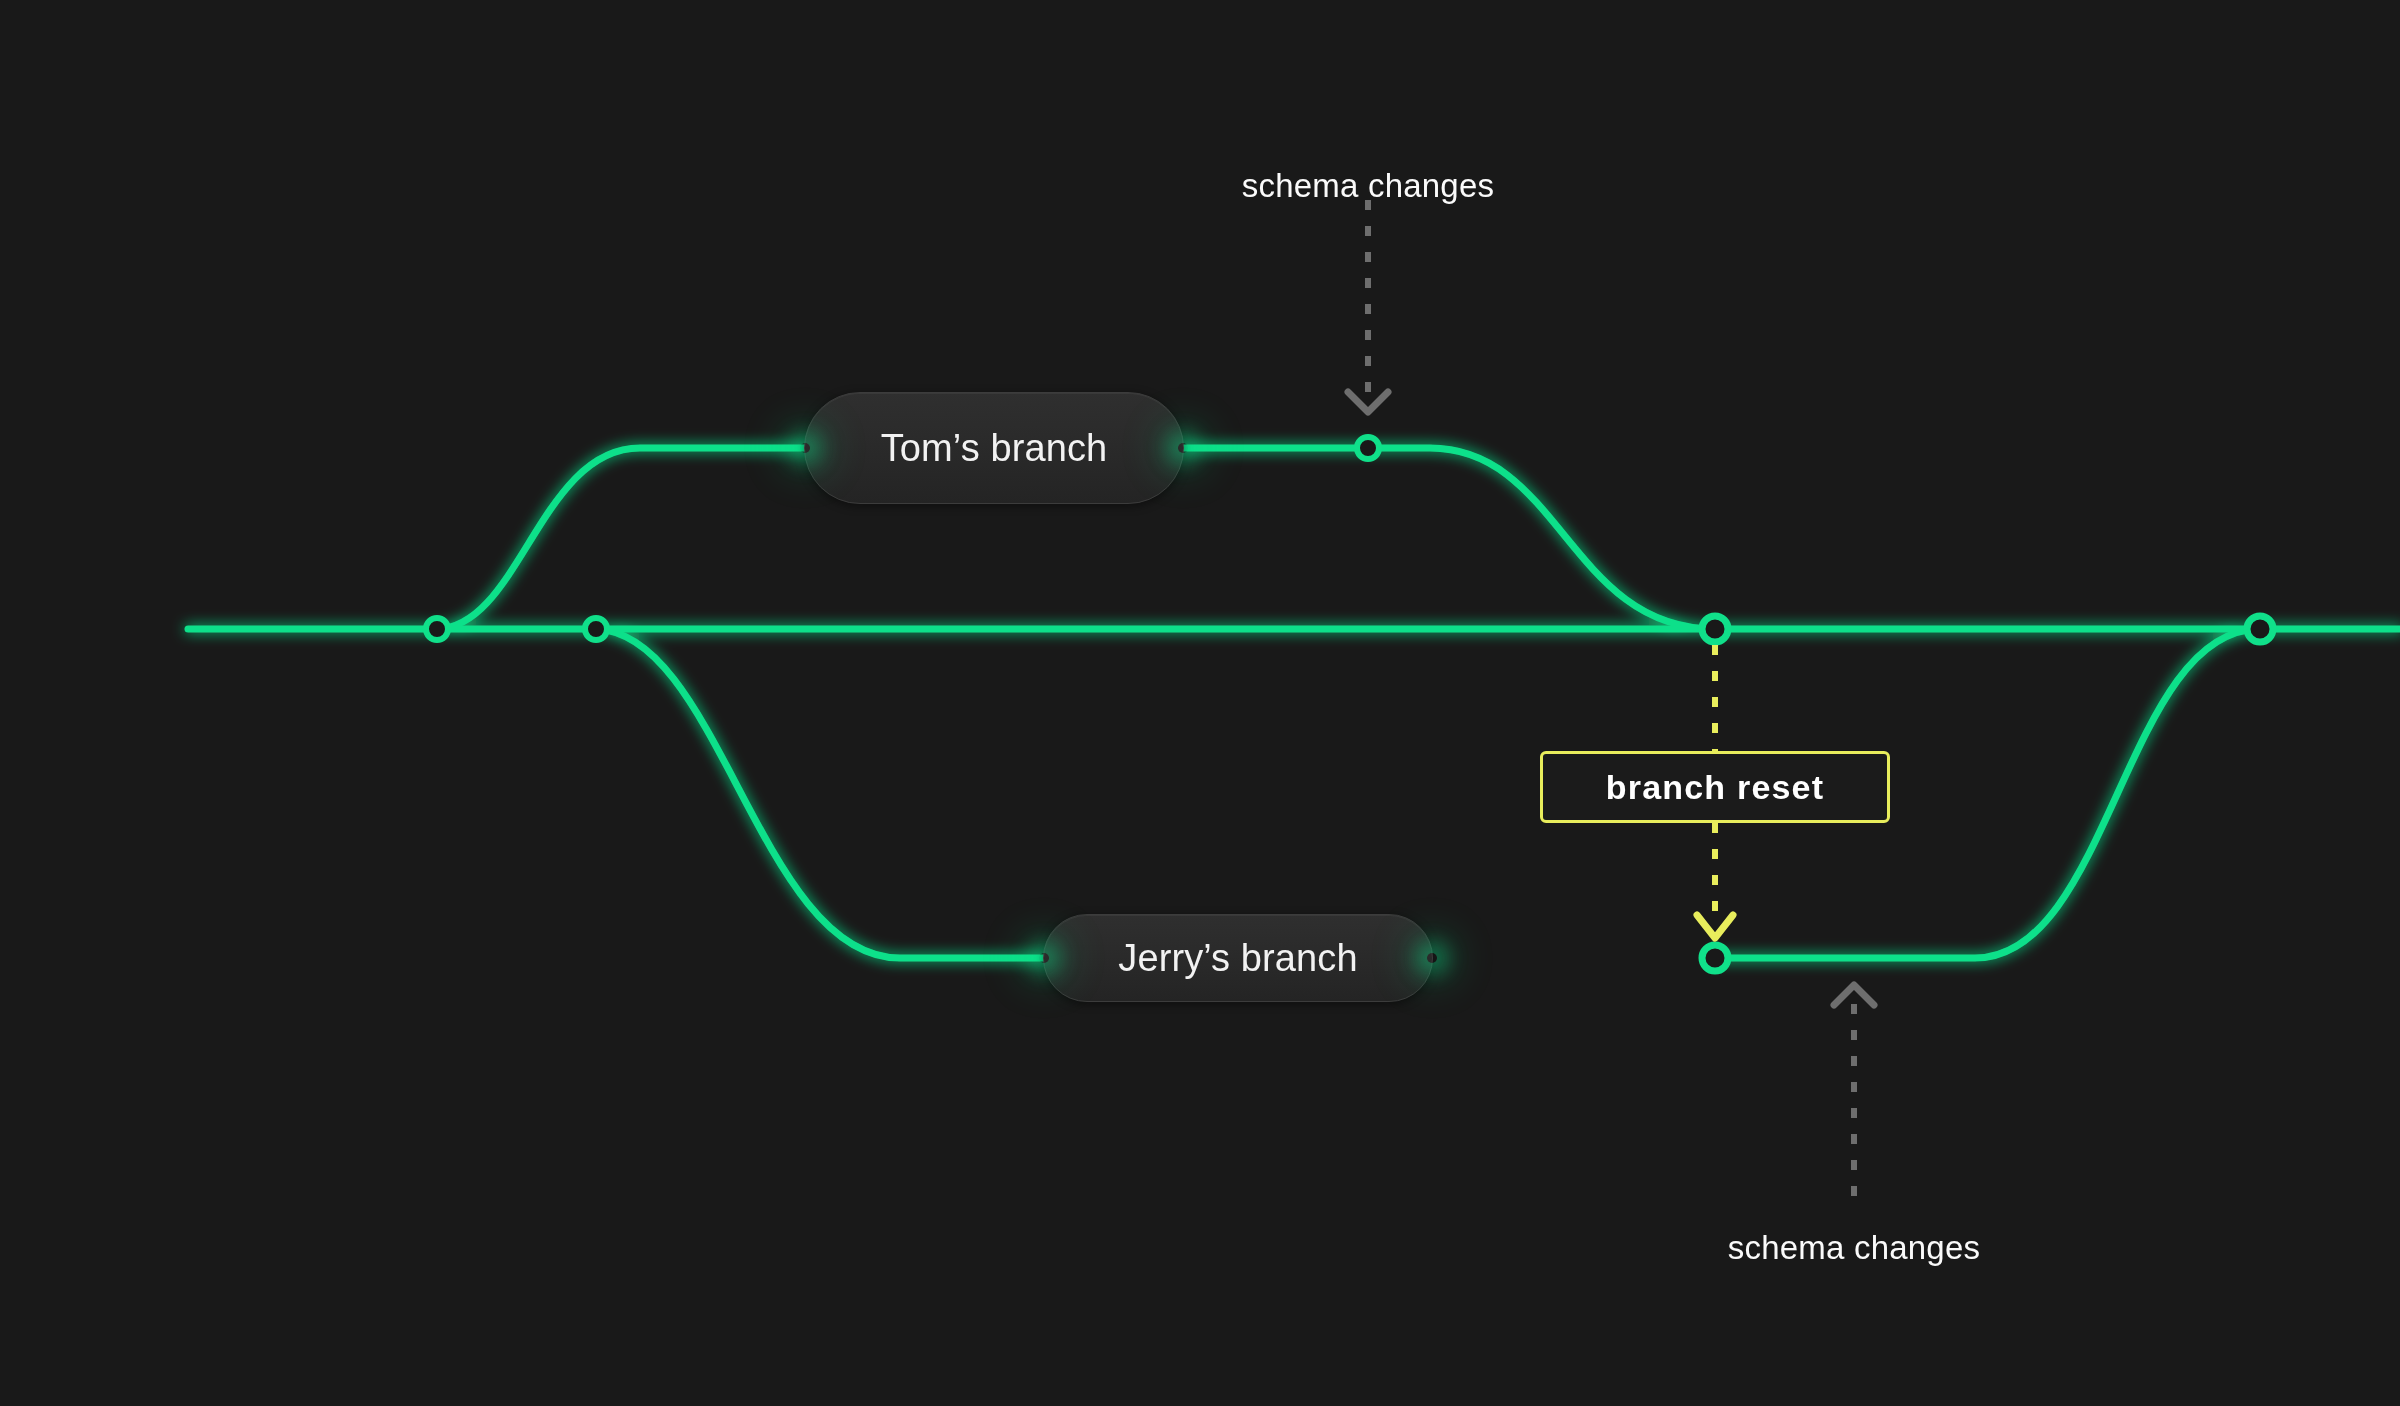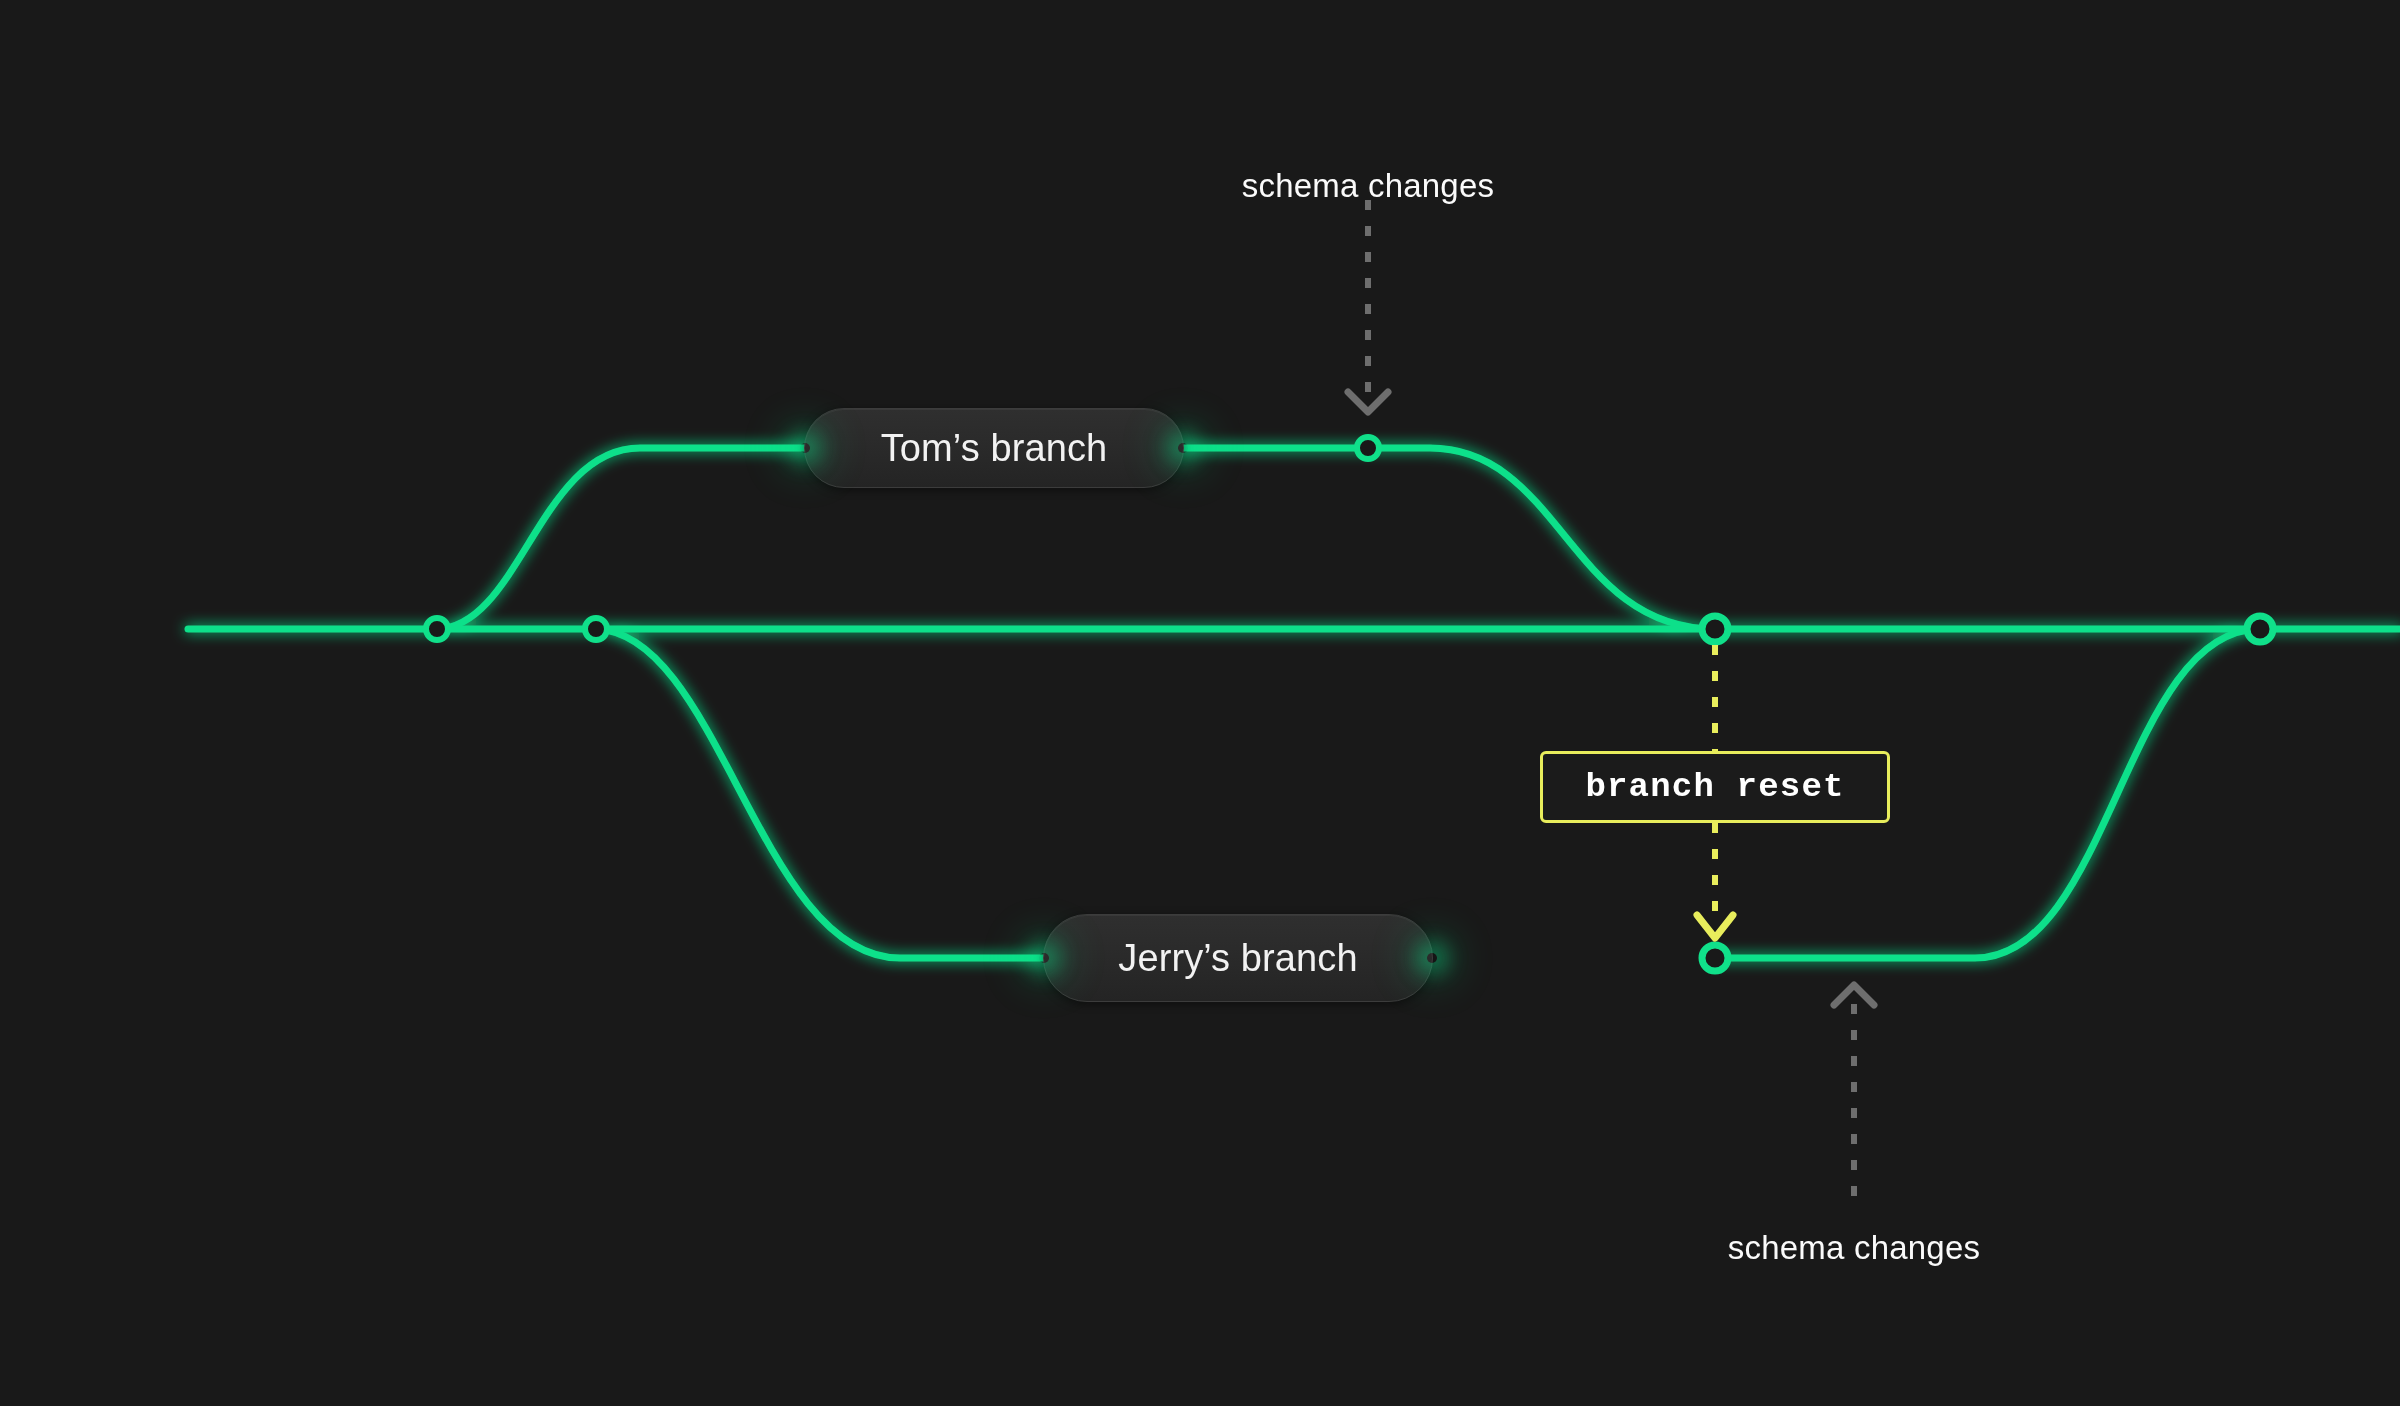--- a/index.html
+++ b/index.html
@@ -93,21 +93,21 @@
   .reset-box {
     position: absolute;
     display: flex;
     align-items: center;
     justify-content: center;
     box-sizing: border-box;
     background: #1b1b1b;
     border: 3px solid #e8ed5c;
     border-radius: 6px;
     color: #ffffff;
-    font-family: Liberation Mono, monospace;
+    font-family: Liberation Sans, sans-serif;
     font-size: 34px;
     font-weight: 700;
     letter-spacing: 1.2px;
     white-space: nowrap;
     transform: translate(-50%, -50%);
     z-index: 7;
   }
 </style>
 </head>
 <body>
@@ -169,21 +169,21 @@
     </g>
 
     <g>
       <line x1="1715" y1="645" x2="1715" y2="752" stroke="#E8ED5C" stroke-width="6" stroke-dasharray="10 16"></line>
       <line x1="1715" y1="823" x2="1715" y2="918" stroke="#E8ED5C" stroke-width="6" stroke-dasharray="10 16"></line>
       <path d="M 1697 915 L 1715 938 L 1733 915" fill="none" stroke="#E8ED5C" stroke-width="7" stroke-linecap="round" stroke-linejoin="round"></path>
     </g>
   </svg>
 
 
-  <div class="pill pill-branch" style="left:994px; top:448px; width:380px; height:80px;">
+  <div class="pill pill-branch" style="left:994px; top:448px; width:380px; height:112px;">
     <span>Tom’s branch</span>
   </div>
 
   <div class="pill pill-branch" style="left:1238px; top:958px; width:390px; height:88px;">
     <span>Jerry’s branch</span>
   </div>
 
   <div class="annotation" style="left:1368px; top:166px;">
     <span>schema changes</span>
   </div>

